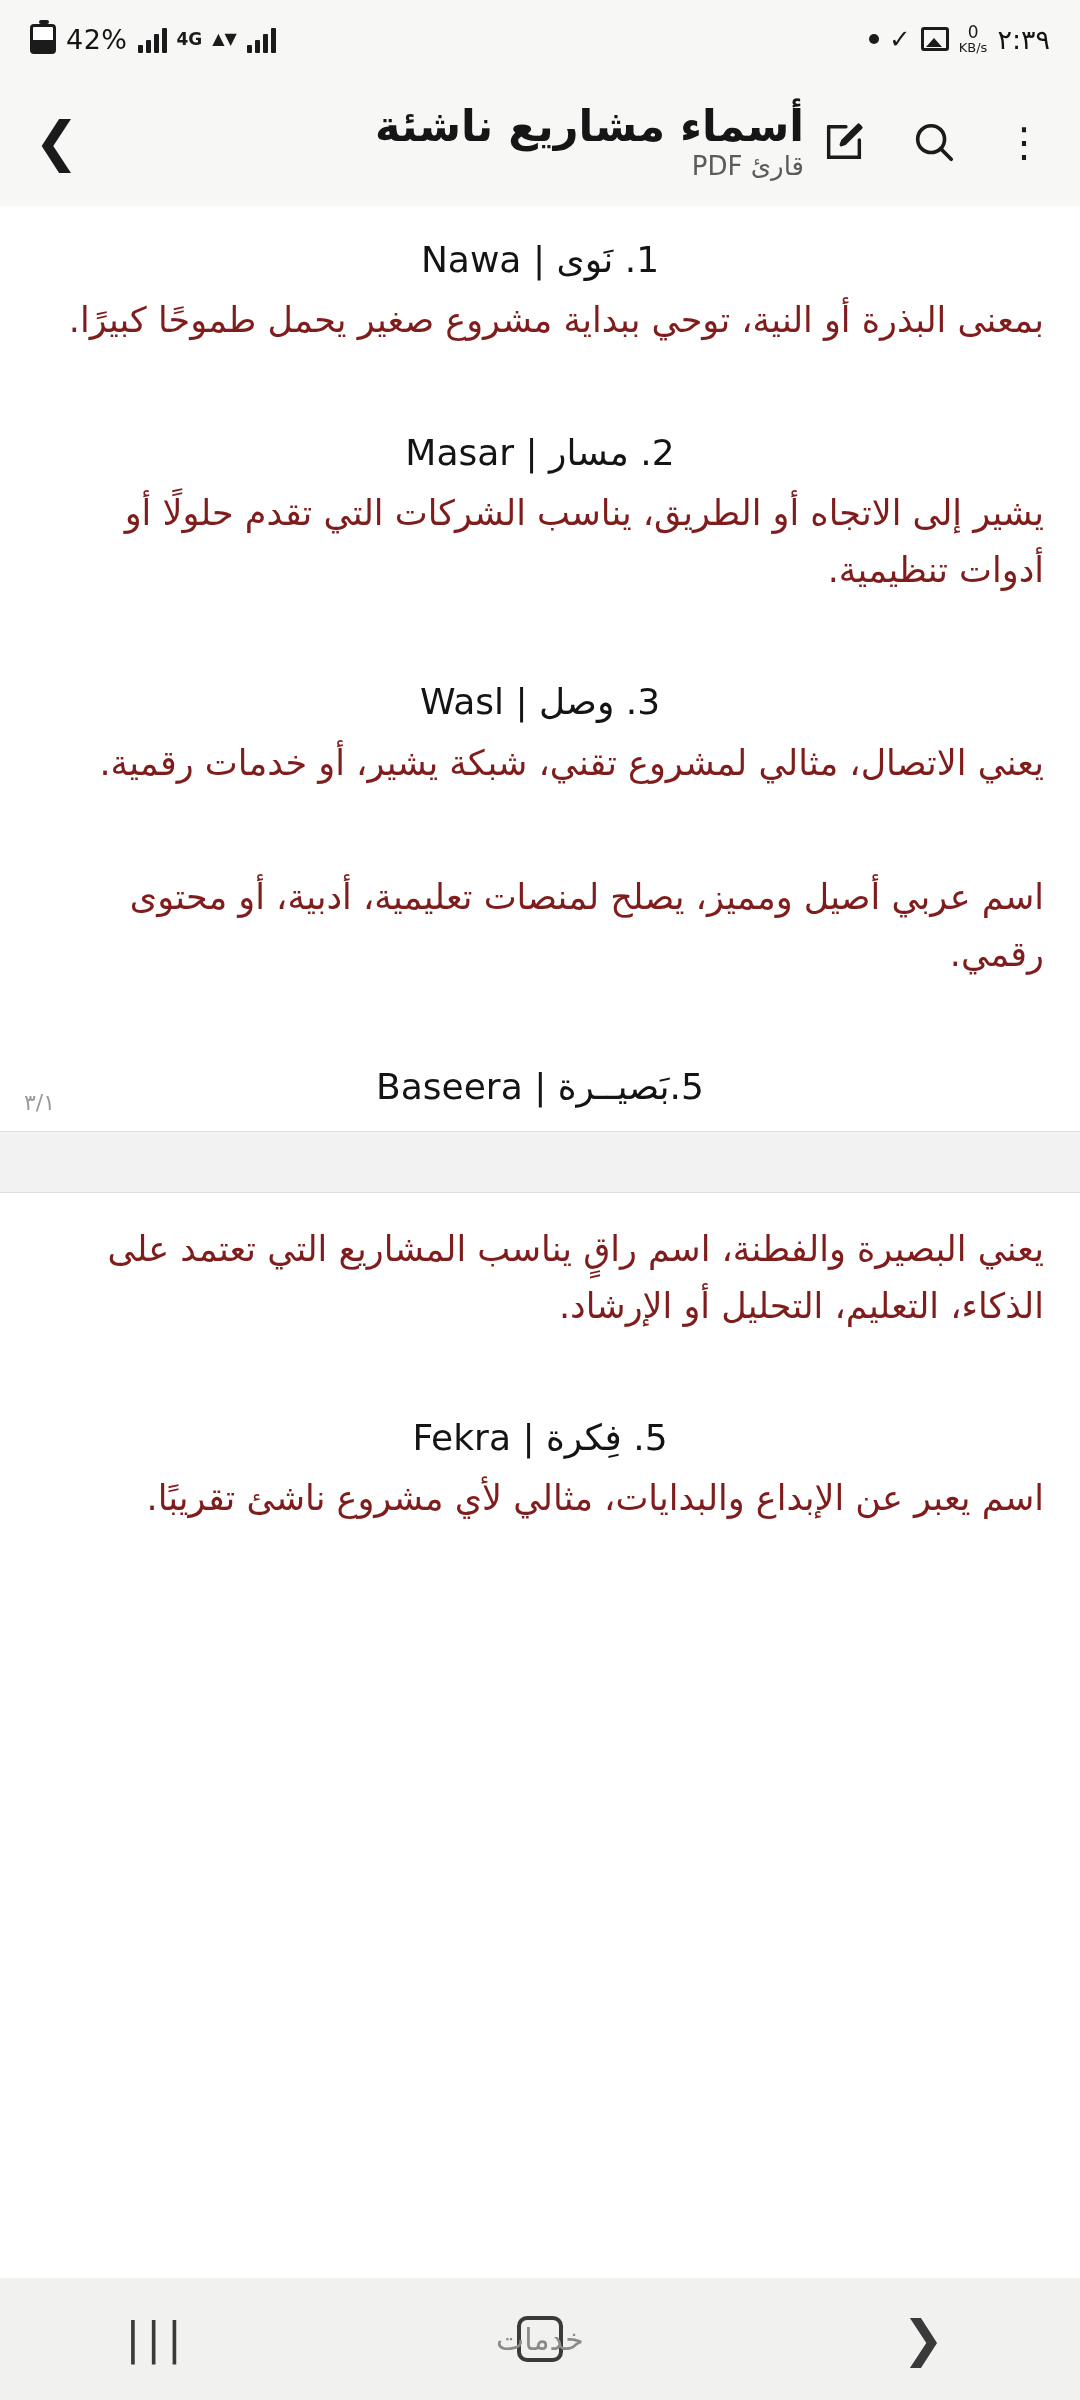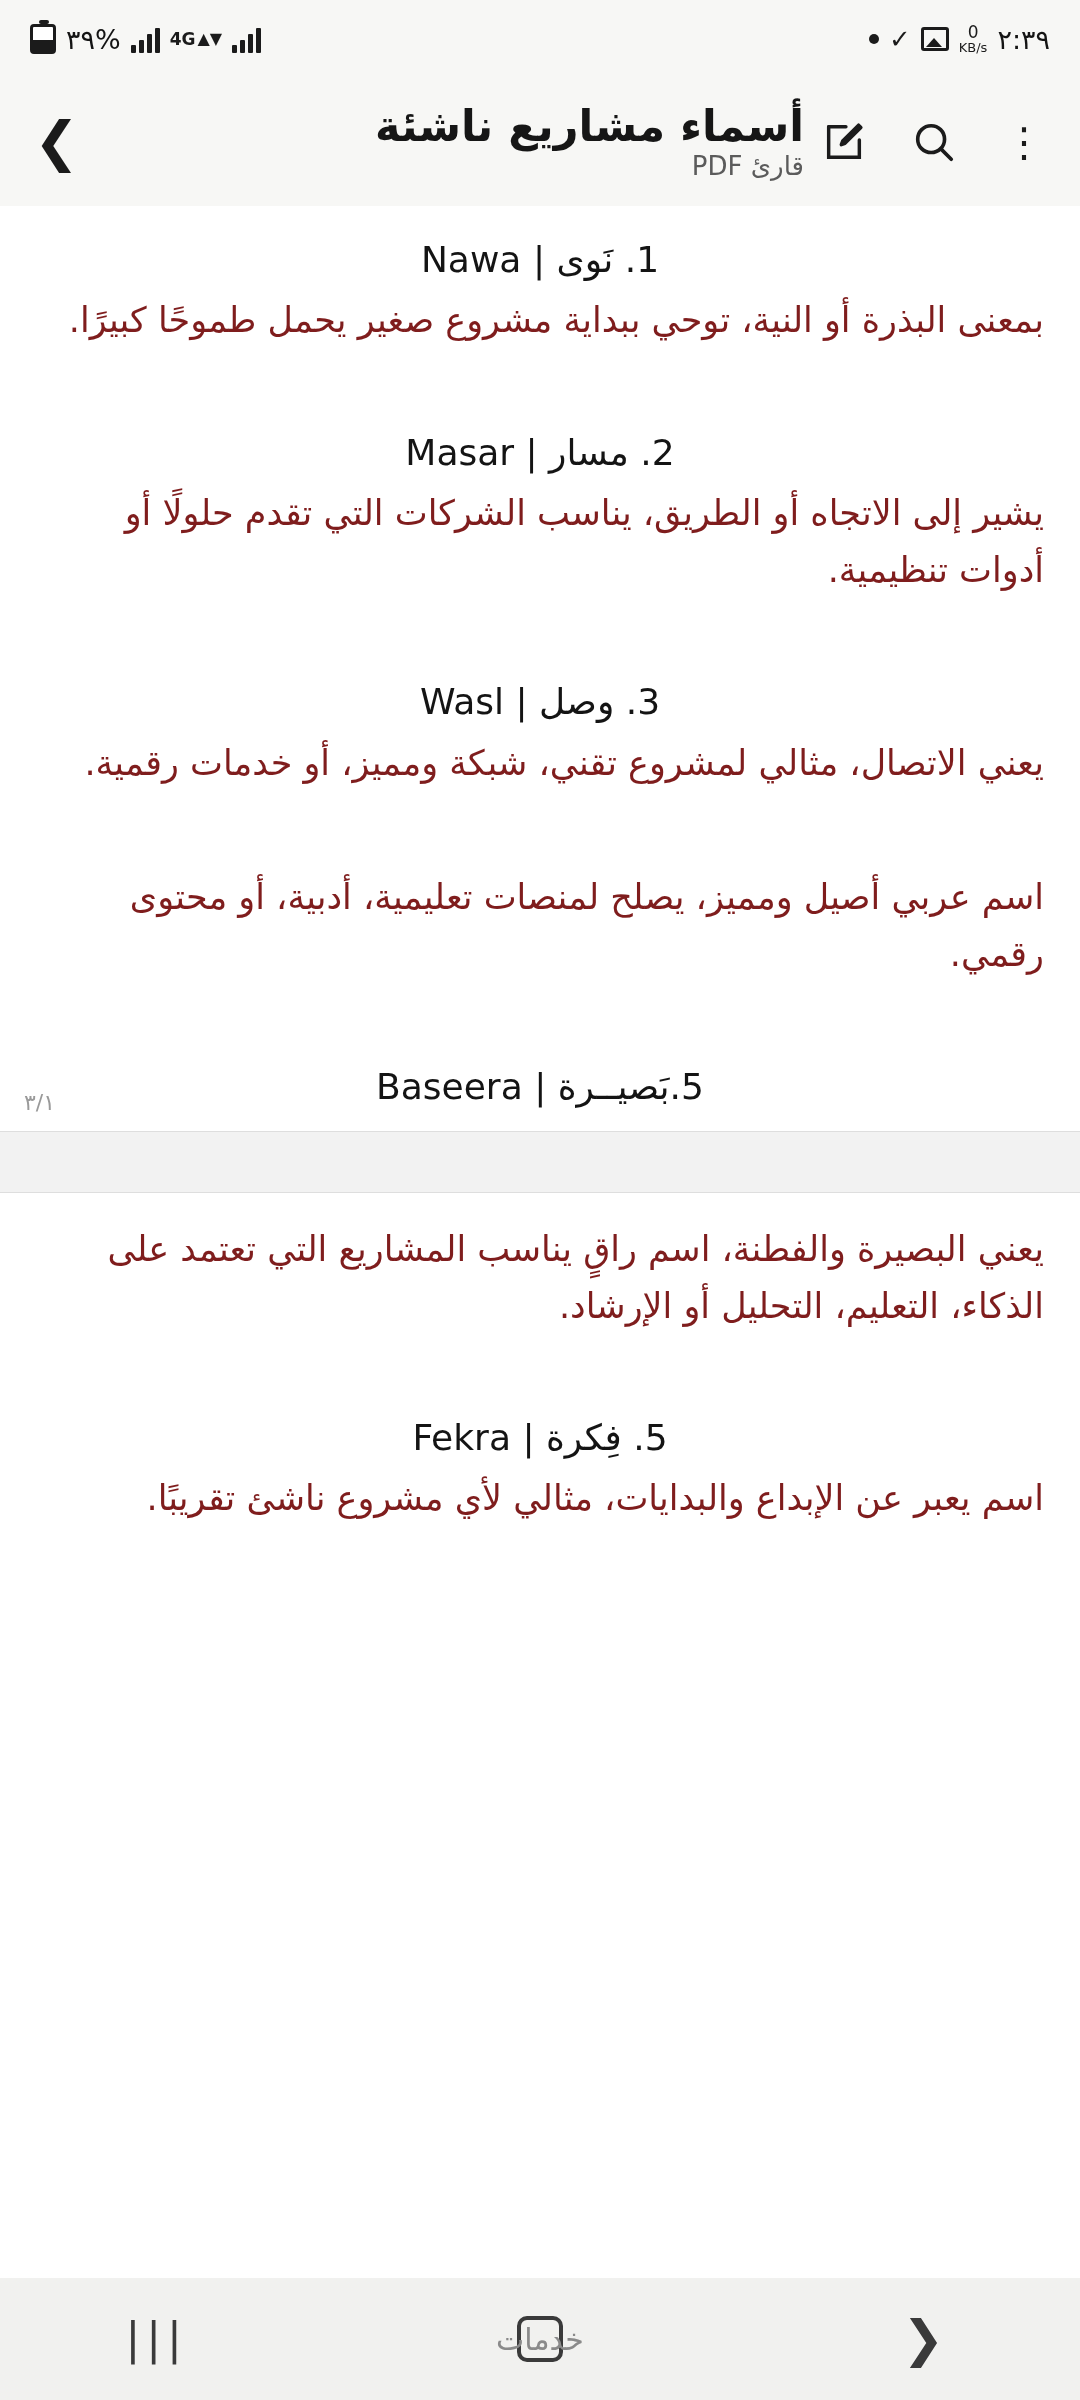--- a/index.html
+++ b/index.html
@@ -74,21 +74,21 @@
   .bars i:nth-child(1){height:8px}
   .bars i:nth-child(2){height:13px}
   .bars i:nth-child(3){height:19px}
   .bars i:nth-child(4){height:25px}
   .net-badge {
     font-size: 17px;
     font-weight: bold;
     color: #1b1b1b;
     line-height: 1;
   }
-  .net-wrap { display:inline-flex; align-items:center; gap:2px;}
+  .net-wrap { display:inline-flex; align-items:center; gap:10px;}
   .arrows { font-size: 16px; line-height: 1; color:#1b1b1b; display:flex; flex-direction:column;}
   .dot-ind { width: 10px; height: 10px; border-radius: 50%; background: #1b1b1b; }
   .kbs {
     display: flex; flex-direction: column; align-items: center; line-height: 1;
   }
   .kbs .n { font-size: 17px; color:#1b1b1b;}
   .kbs .u { font-size: 13px; color:#1b1b1b;}
   .img-icon {
     width: 28px; height: 24px;
     border: 3px solid #1b1b1b;
@@ -245,21 +245,21 @@
   .nav-back { font-size: 50px; color: #3a3a3a; line-height: 1; }
 </style>
 </head>
 <body>
 
 <div class="statusbar">
   <div class="sb-left">
     <span class="sb-icon batt-box">
       <span class="batt-glyph"></span>
     </span>
-    <span class="sb-text">٣٩%</span>
+    <span class="sb-text">42%</span>
     <span class="bars">
         <i></i>
         <i></i>
         <i></i>
         <i></i>
       </span>
     <span class="net-wrap">
       <span class="net-badge">4G</span>
       <span class="arrows">▲▼</span>
     </span>
@@ -314,21 +314,21 @@
       <div class="entry-body">بمعنى البذرة أو النية، توحي ببداية مشروع صغير يحمل طموحًا كبيرًا.</div>
     </div>
 
     <div class="entry">
       <div class="entry-head">2. مسار | Masar</div>
       <div class="entry-body">يشير إلى الاتجاه أو الطريق، يناسب الشركات التي تقدم حلولًا أو أدوات تنظيمية.</div>
     </div>
 
     <div class="entry">
       <div class="entry-head">3. وصل | Wasl</div>
-      <div class="entry-body">يعني الاتصال، مثالي لمشروع تقني، شبكة ومميز، أو خدمات رقمية.</div>
+      <div class="entry-body">يعني الاتصال، مثالي لمشروع تقني، شبكة يشير، أو خدمات رقمية.</div>
     </div>
 
     <div class="entry">
       <div class="entry-body">اسم عربي أصيل ومميز، يصلح لمنصات تعليمية، أدبية، أو محتوى رقمي.</div>
     </div>
 
     <div class="entry" style="margin-bottom:18px">
       <div class="entry-head">5.بَصيــرة | Baseera</div>
     </div>
 

